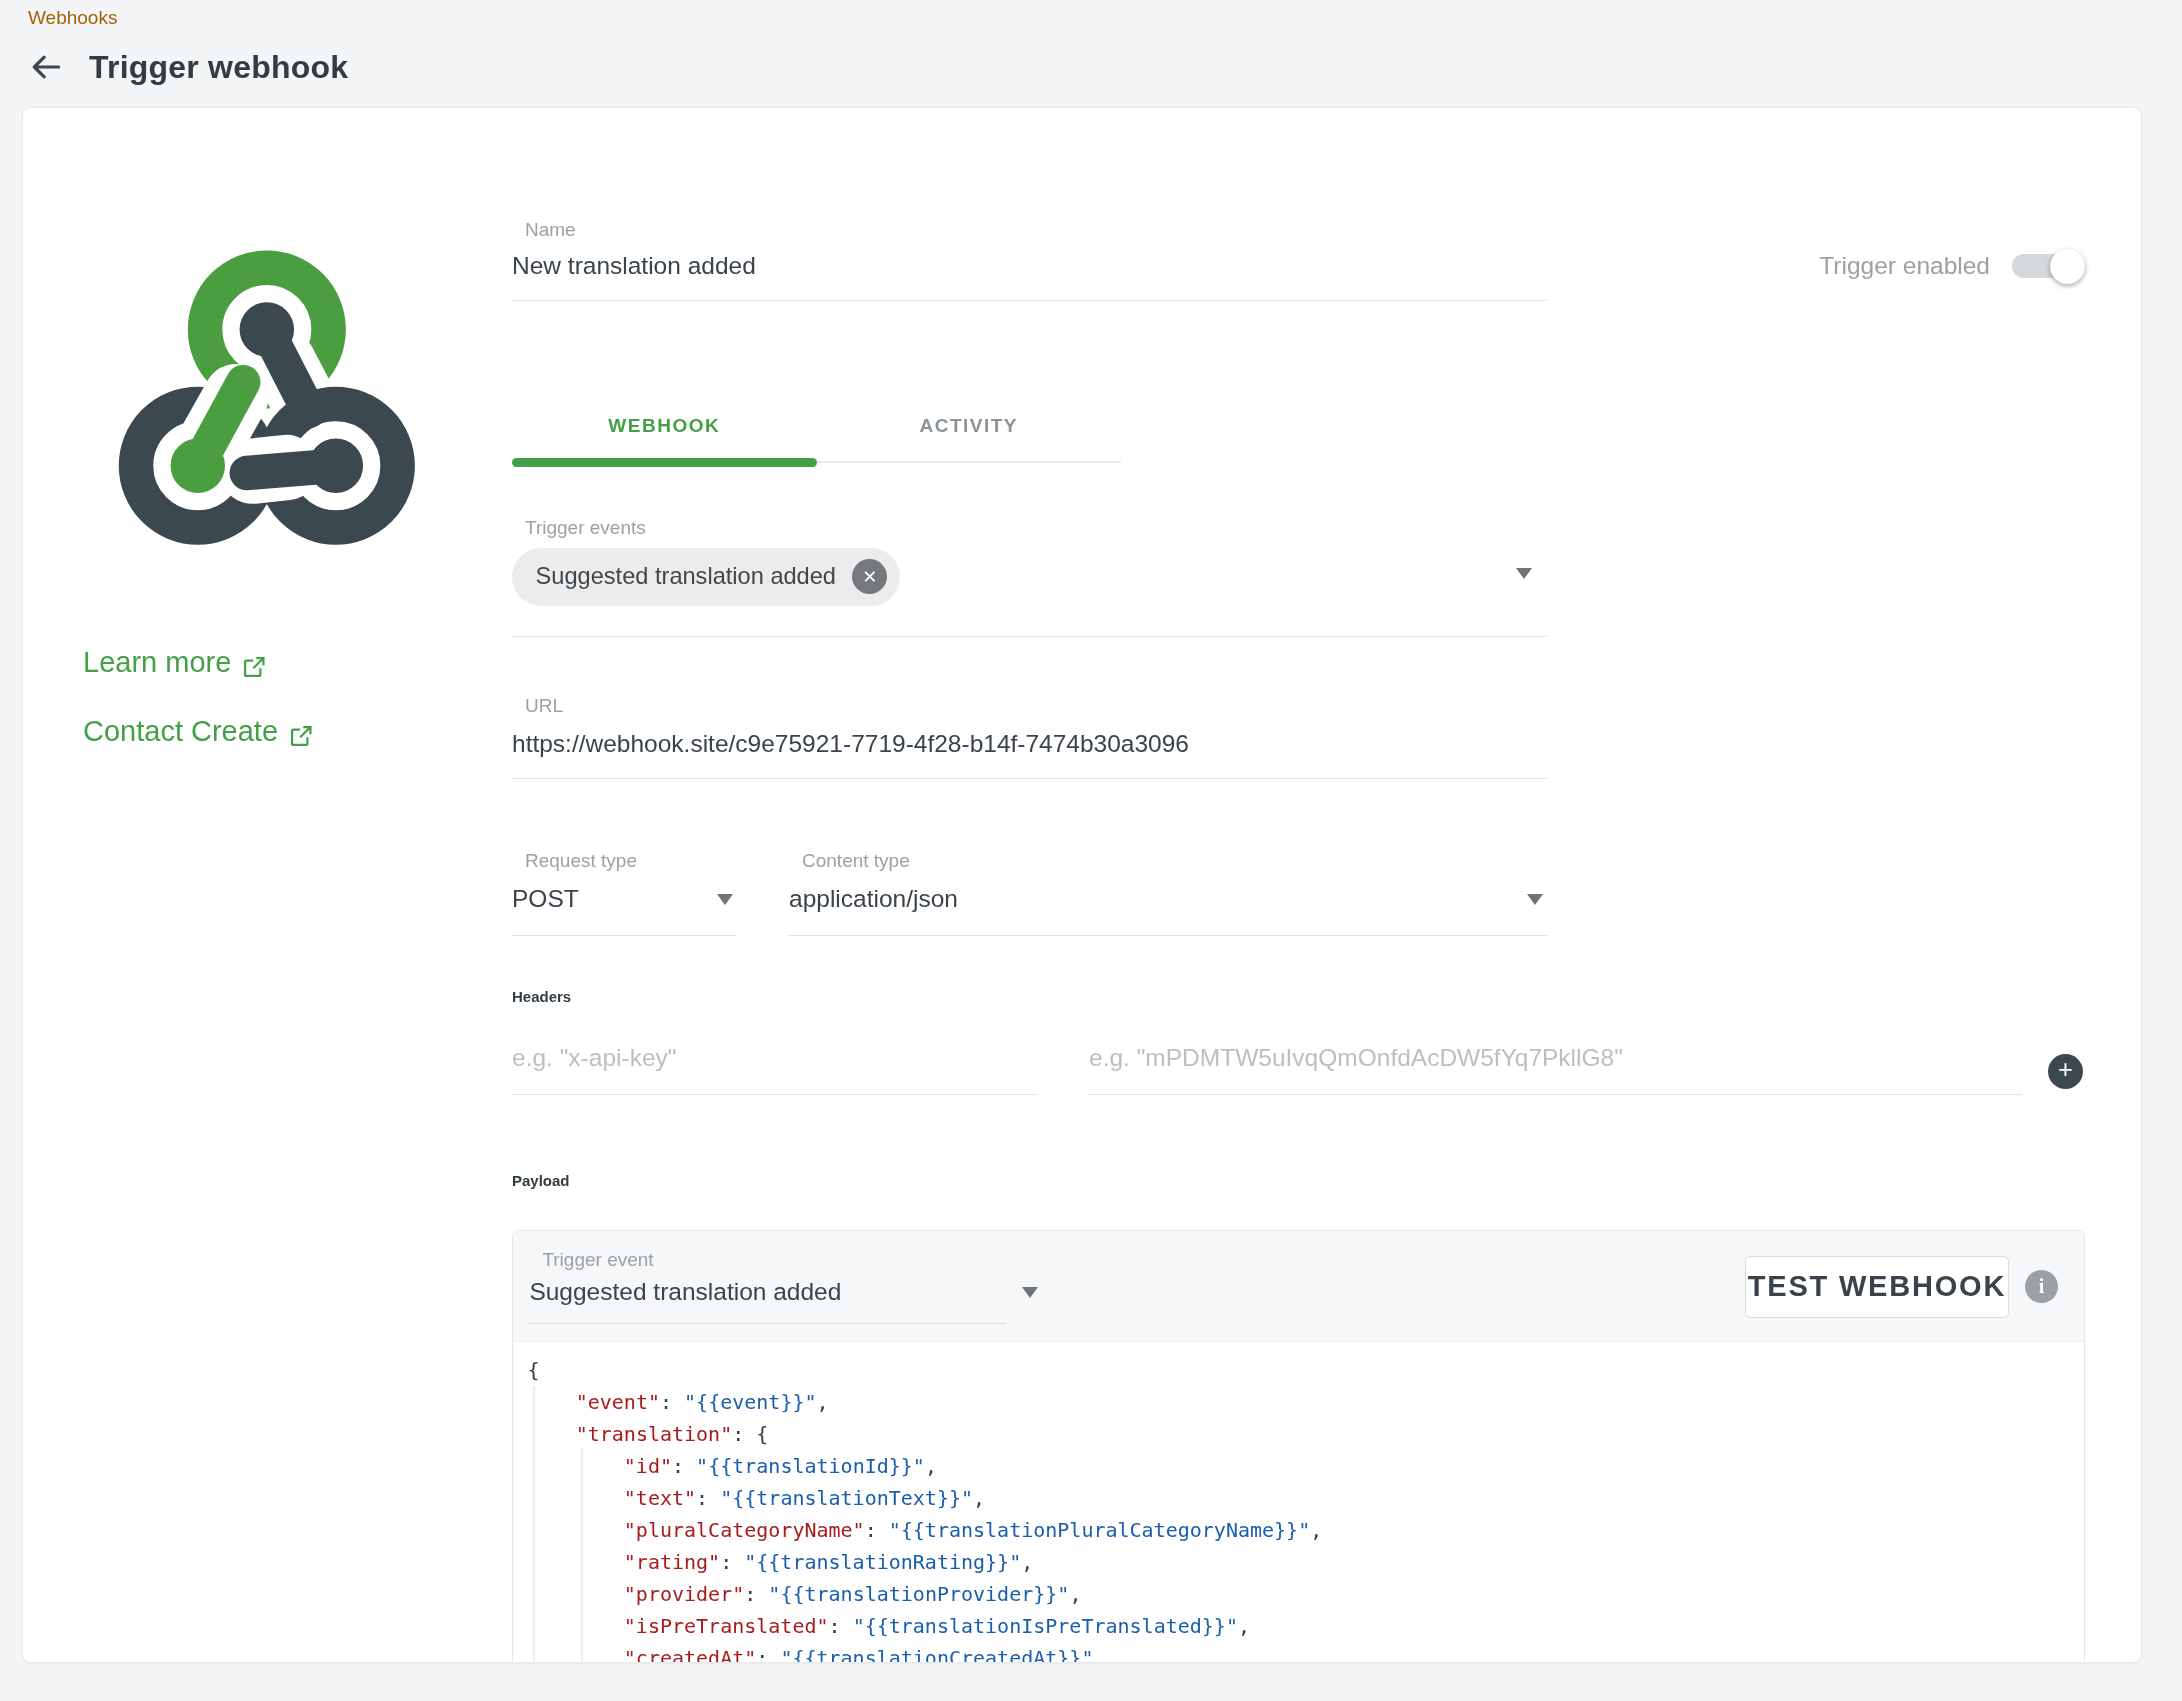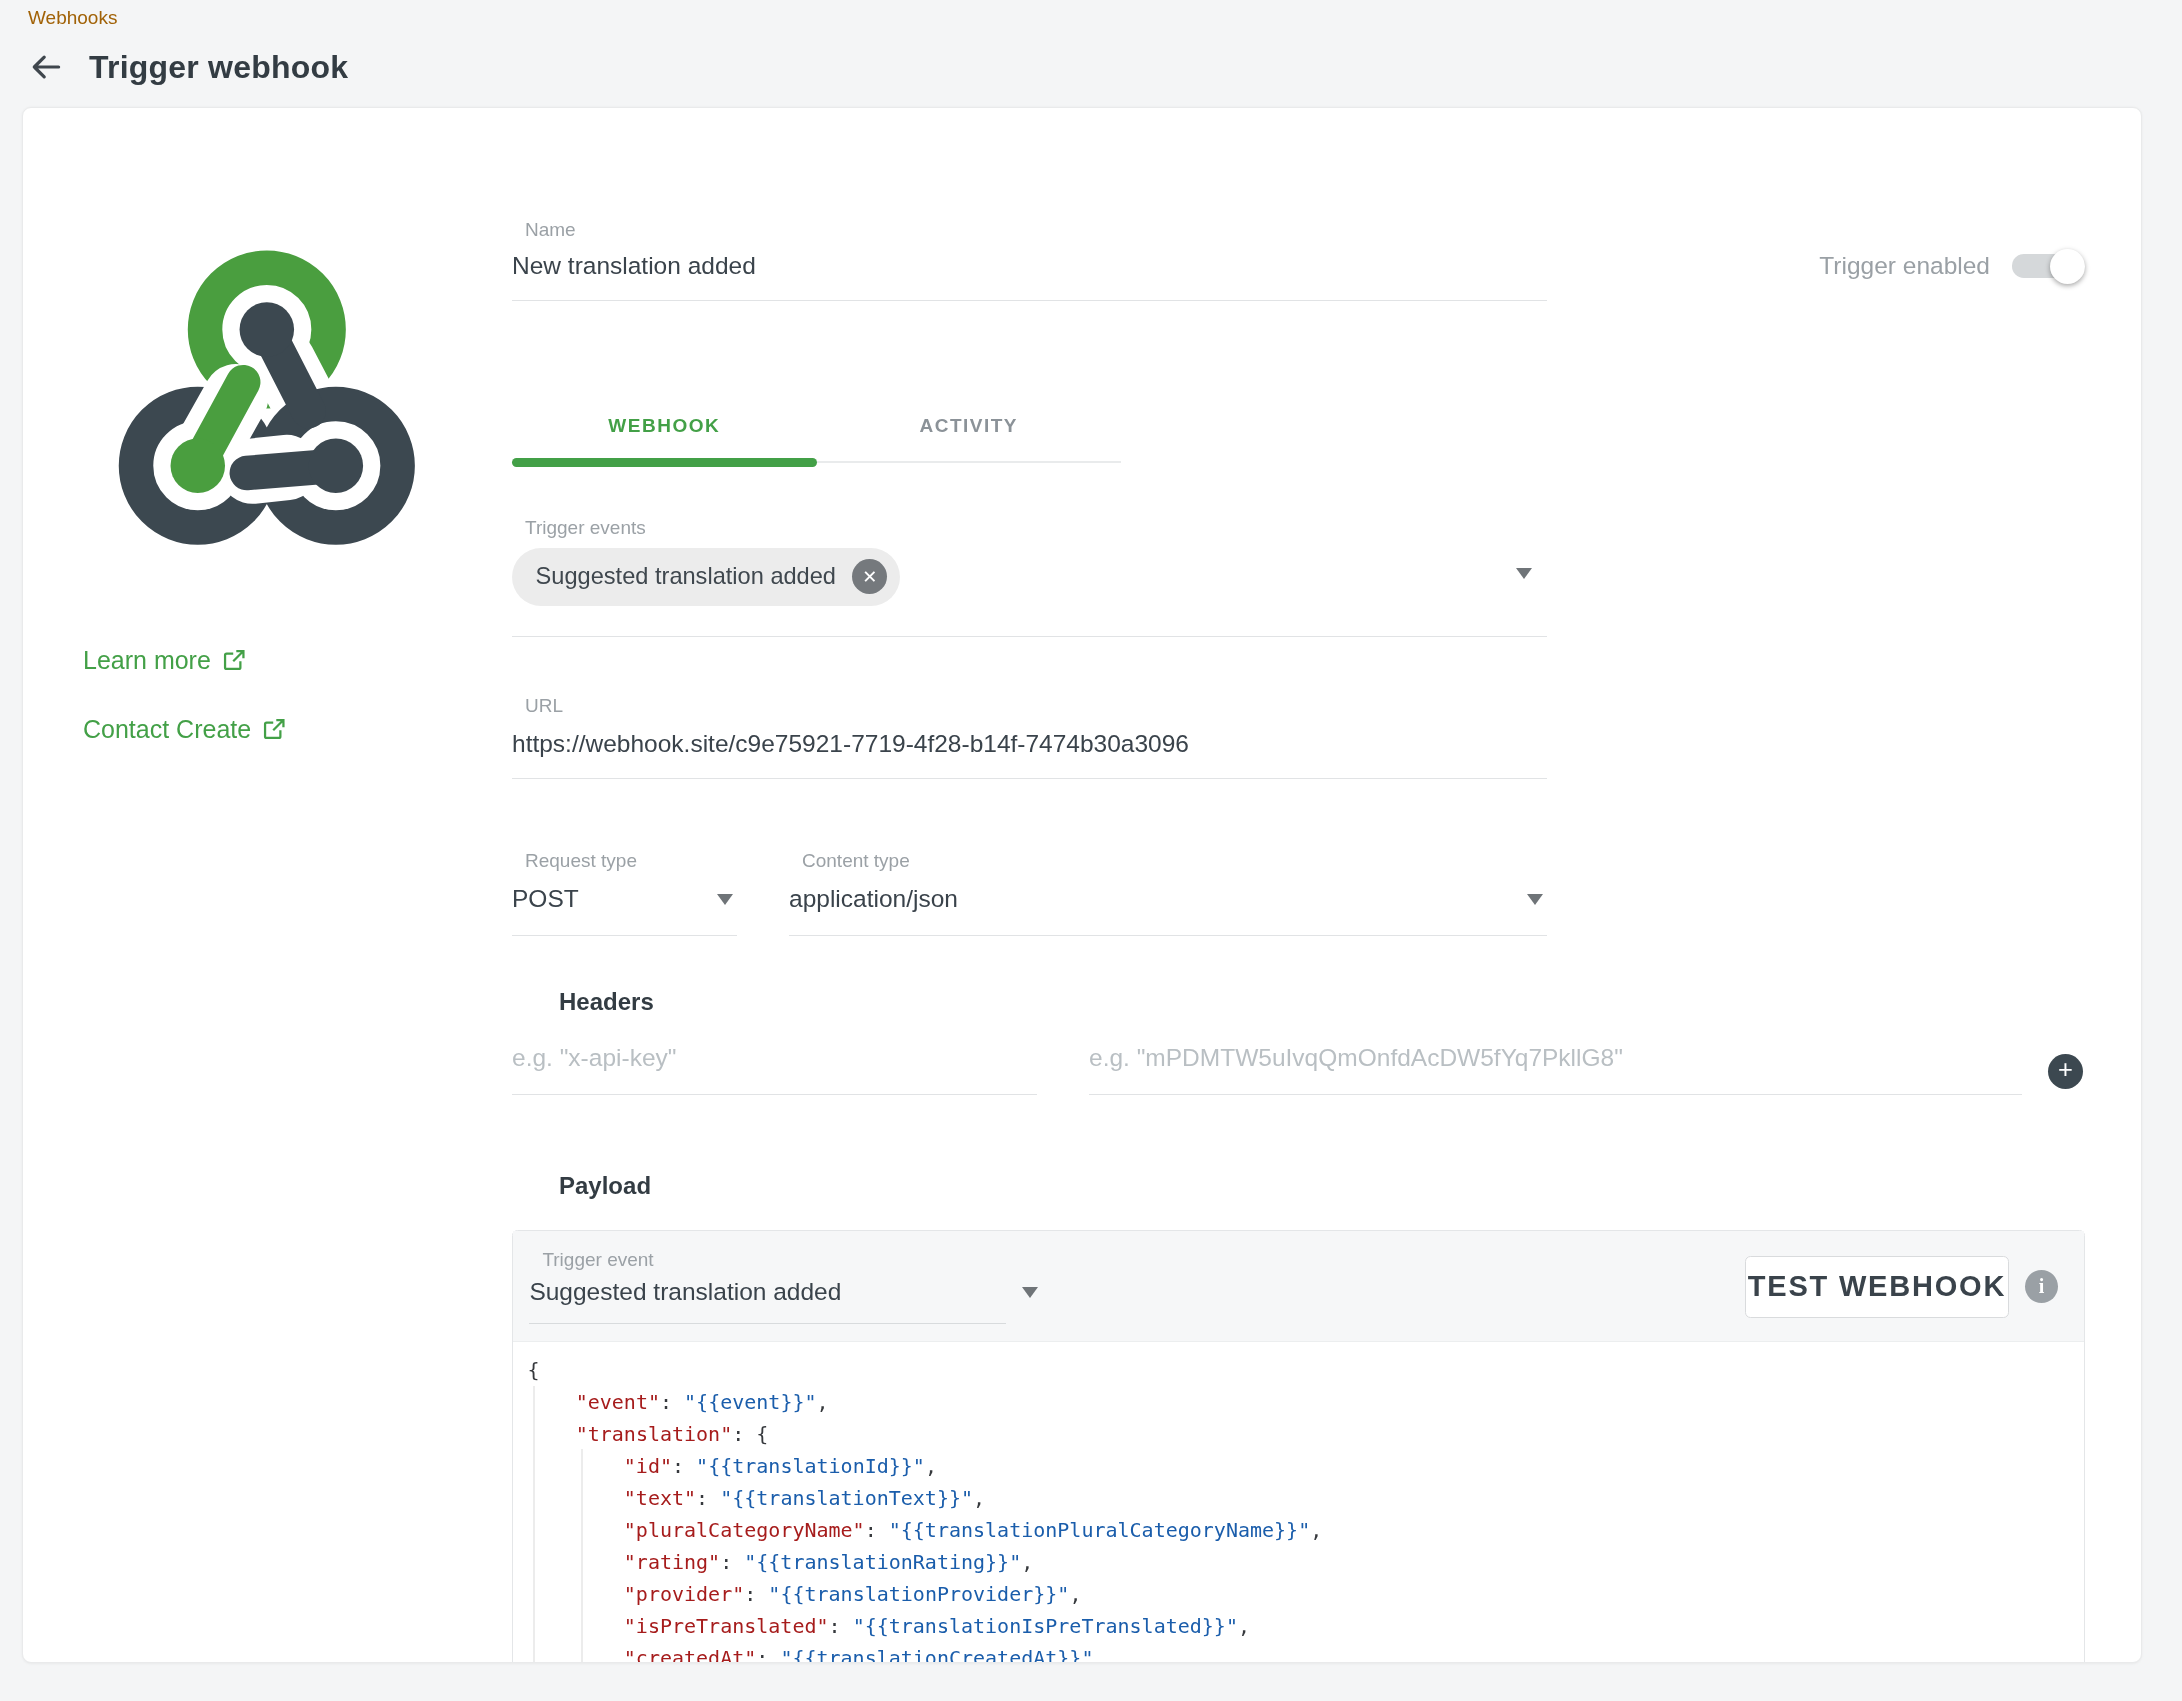--- a/index.html
+++ b/index.html
@@ -11,22 +11,22 @@
   .titlebar { position:absolute; left:25.5px; top:47px; display:flex; align-items:center; gap:23.6px; }
   .back-btn { width:40px; height:40px; display:flex; align-items:center; justify-content:center; cursor:pointer; }
   .page-title { font-size:32px; font-weight:600; color:#333c43; letter-spacing:0.2px; }
 
   .card { position:absolute; left:22px; top:107px; width:2120px; height:1556px; background:#fff;
           border:0.9px solid #e9eaeb; border-radius:9px; overflow:hidden;
           box-shadow:0 0.9px 2.7px rgba(0,0,0,.05); }
 
   
   .logo-wrap { position:absolute; left:60px; top:127px; width:364px; height:345px; }
-  .link { position:absolute; left:60px; display:flex; align-items:center; gap:11px;
-          font-size:25px; color:#43a047; cursor:pointer; }
+  .link { position:absolute; left:60px; display:flex; align-items:flex-end; gap:11px;
+          font-size:29px; color:#43a047; cursor:pointer; }
   .link svg { display:block; }
 
   
   .flabel { font-size:19px; color:#9ba1a6;margin-left:13px; }
   .fvalue { font-size:24.5px; color:#3a434b; }
   .underl { border-bottom:1.8px solid #e1e3e5; }
   .field-input { border:none; outline:none; background:transparent; width:100%;
                  font:inherit; font-size:24.5px; color:#3a434b; padding:0; }
   .field-input::placeholder { color:#b9bfc3; }
   .caret { width:0; height:0; border-left:8.2px solid transparent; border-right:8.2px solid transparent;
@@ -64,21 +64,21 @@
   
   .url-field { position:absolute; left:489px; top:587px; width:1035px; }
   .url-field .wrap { margin-top:12.7px; padding-bottom:20px; }
 
   
   .req-field { position:absolute; left:489px; top:742px; width:225px; }
   .ct-field  { position:absolute; left:766px; top:742px; width:758px; }
   .sel-wrap { margin-top:12.7px; padding-bottom:22px; position:relative; cursor:pointer; }
   .sel-wrap .caret { position:absolute; right:3.6px; top:9px; }
 
-  .section-h { position:absolute; left:489px; font-size:24px; font-weight:700; color:#333c43;margin-left:47px; }
+  .section-h { position:absolute; left:489px; font-size:15px; font-weight:700; color:#333c43; }
 
   
   .hk-field { position:absolute; left:489px;  top:936px; width:525px;  padding-bottom:22px; }
   .hv-field { position:absolute; left:1066px; top:936px; width:933px; padding-bottom:22px; }
   .add-btn { position:absolute; left:2025px; top:946px; width:35px; height:35px; border-radius:50%;
              background:#3c4850; color:#fff; font-size:25.5px; line-height:31px; text-align:center; cursor:pointer; }
 
   
   .pbox { position:absolute; left:489px; top:1122px; width:1573px; height:600px;
           border:1.8px solid #e4e6e8; border-radius:5.5px; background:#fff; }

